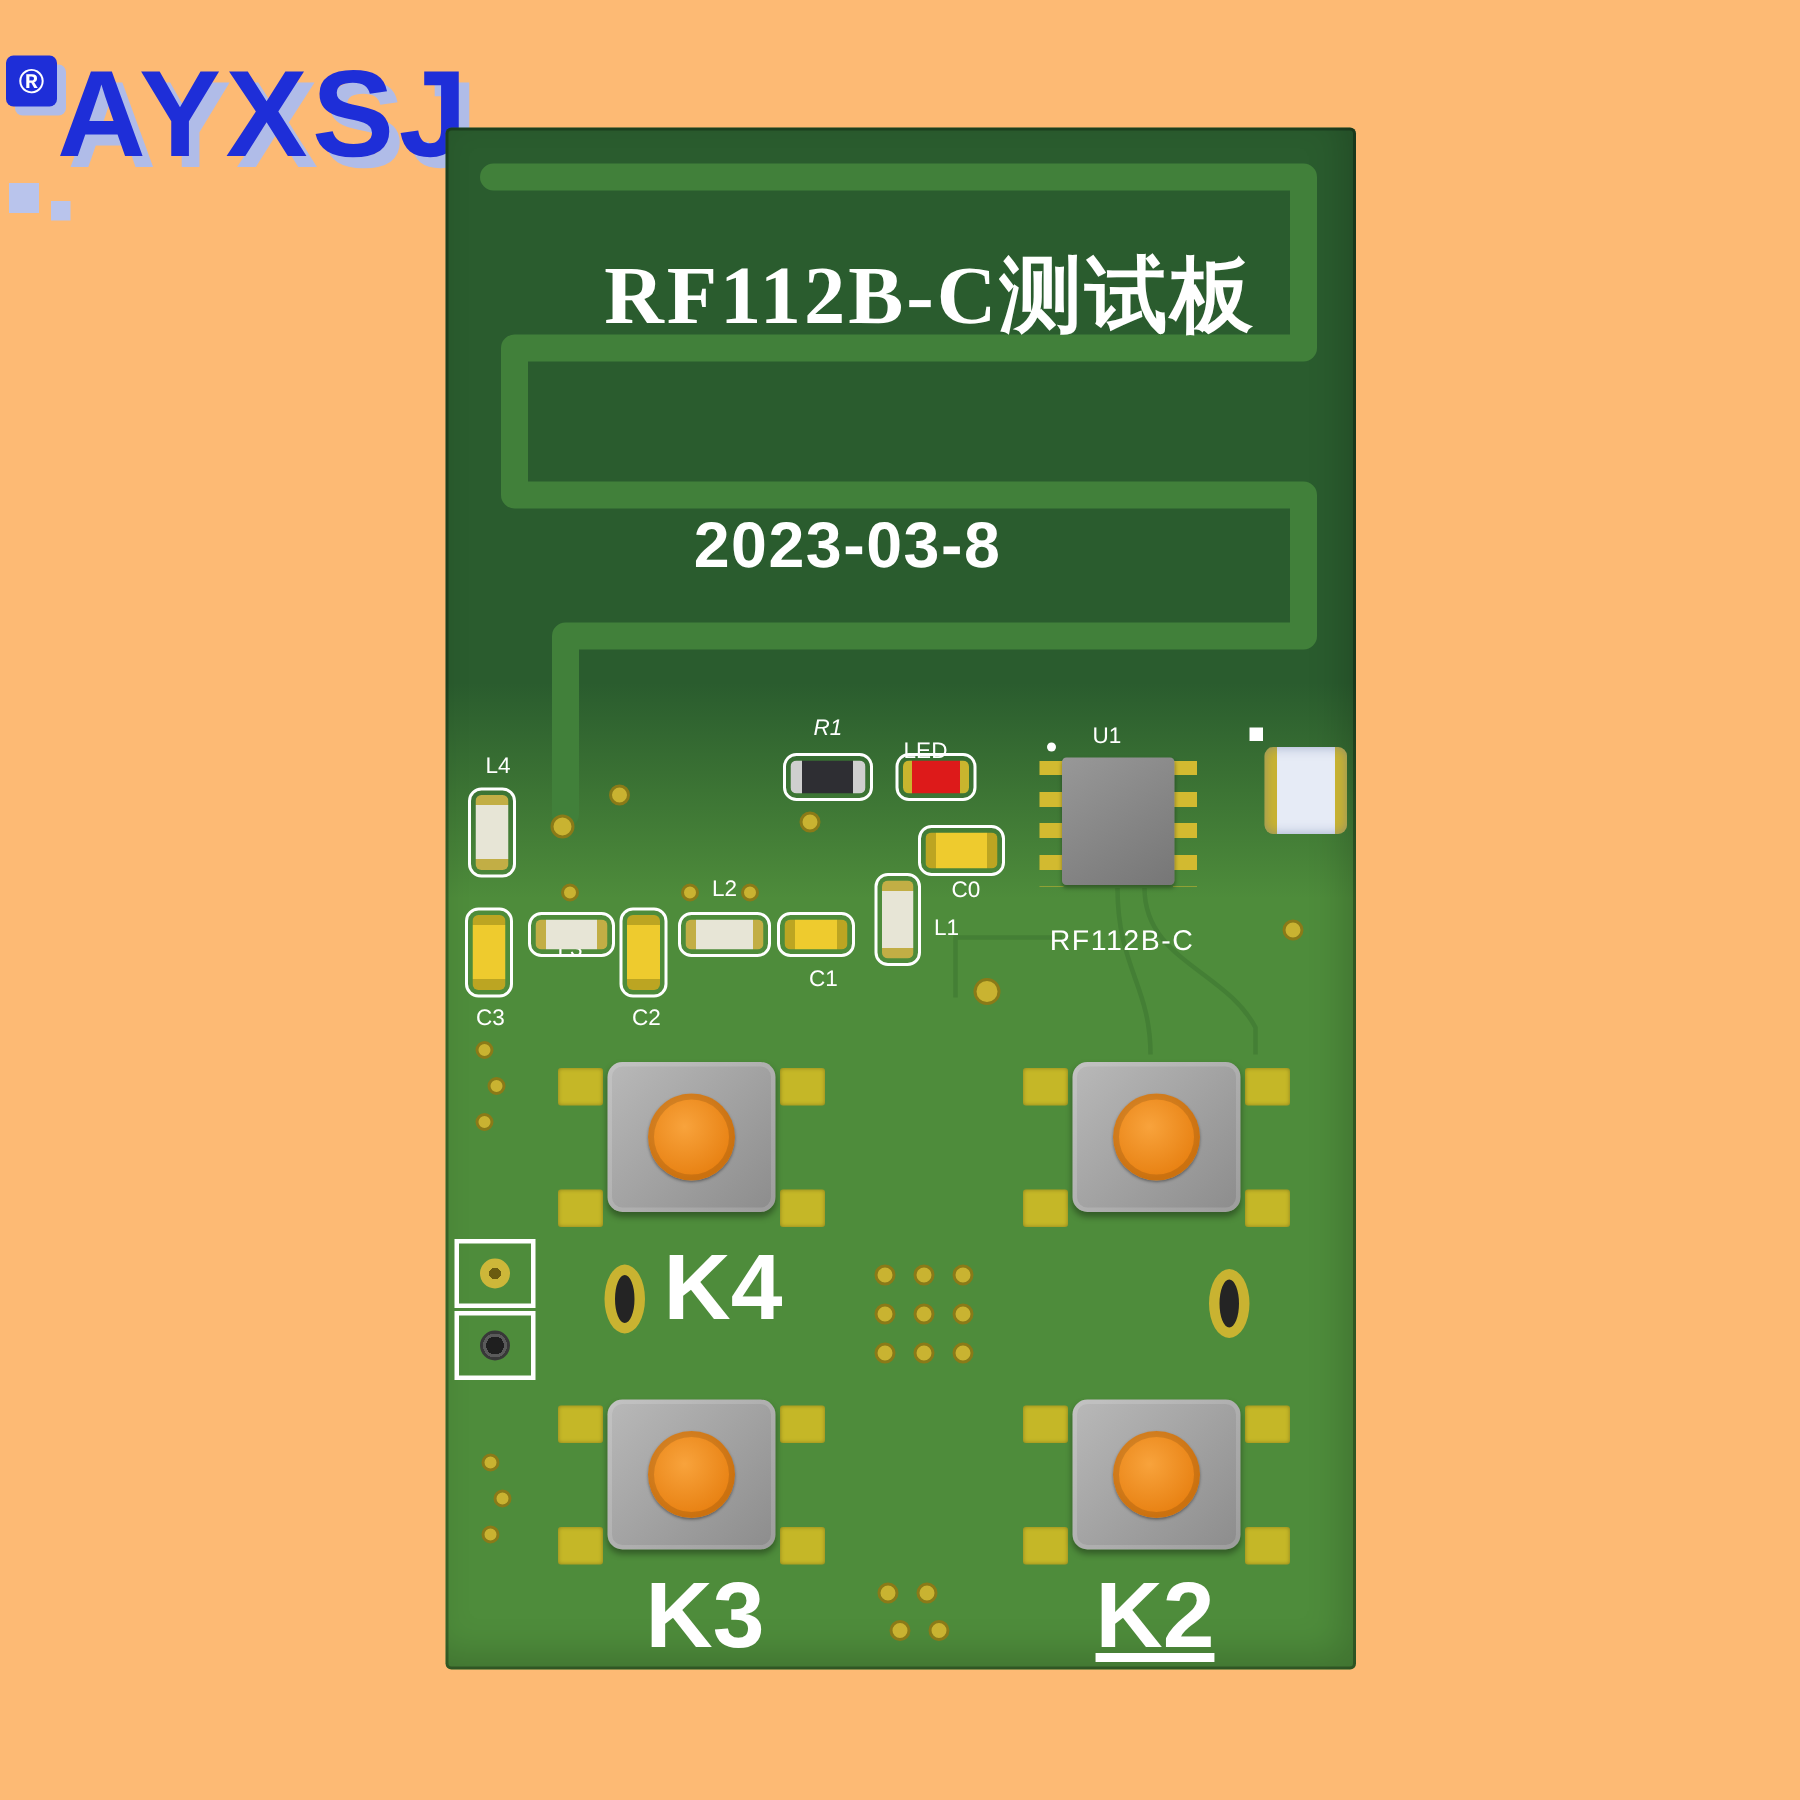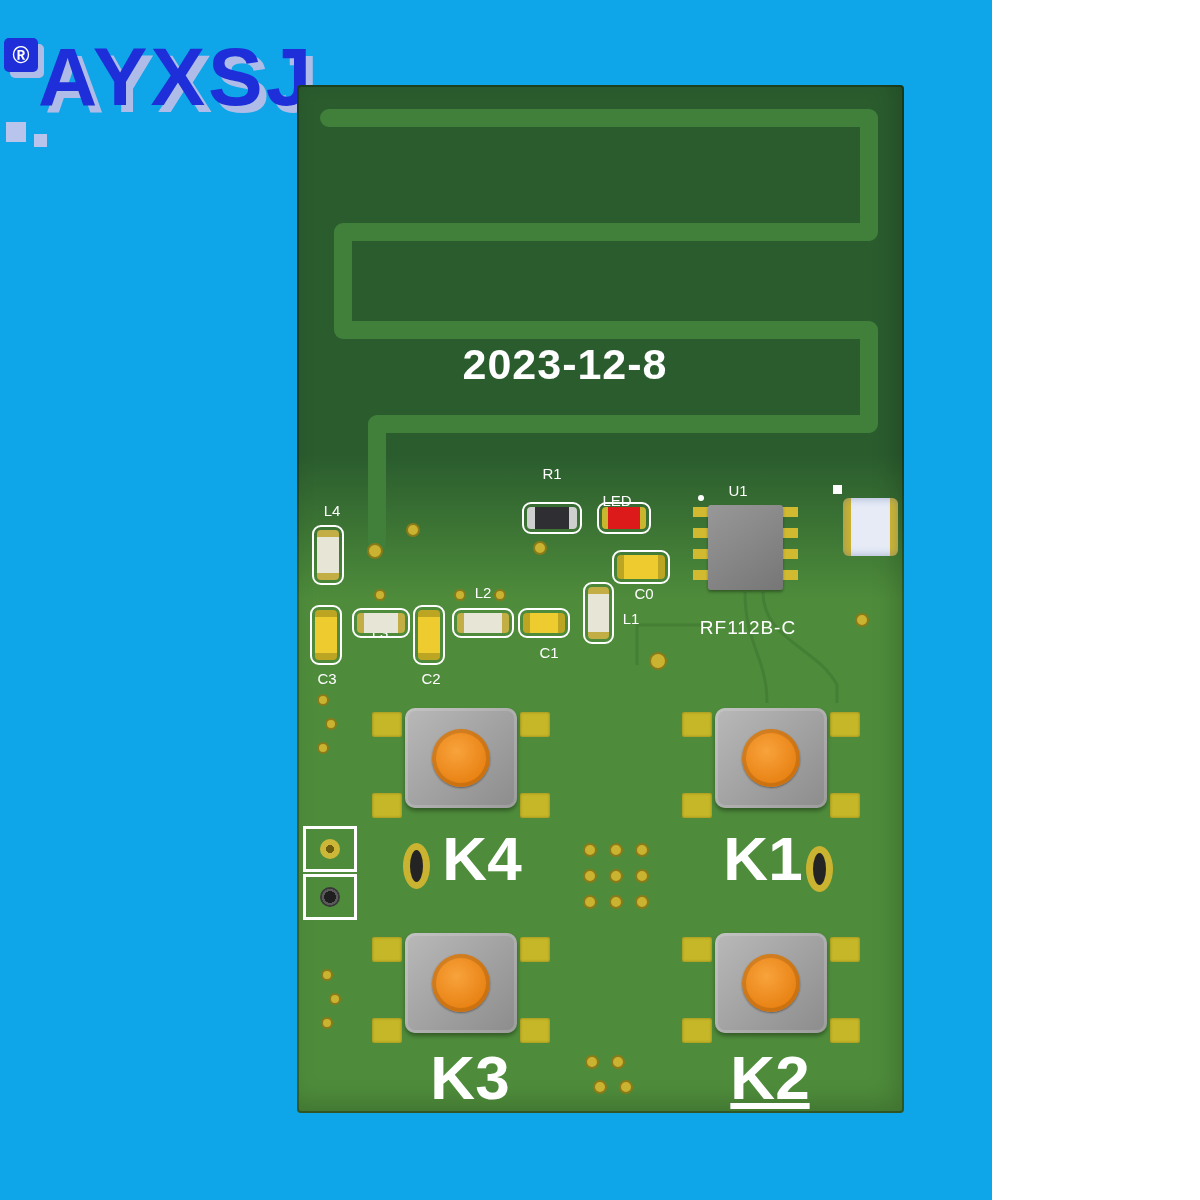--- a/index.html
+++ b/index.html
@@ -1,16 +1,16 @@
 <!DOCTYPE html>
 <html><head>
 <meta charset="utf-8">
 <style>
   html,body{margin:0;padding:0;background:#fff;}
-  .stage{position:relative;width:992px;height:1200px;background:#0ea5e9;overflow:hidden;
+  .stage{position:relative;width:1200px;height:1200px;background:#fdba74;overflow:hidden;
          font-family:"Liberation Sans",sans-serif;}
 
   
   .logo{position:absolute;left:4px;top:30px;white-space:nowrap;}
   .logo .reg{display:inline-block;vertical-align:42px;background:#1e2ed8;color:#fff;
              width:34px;height:34px;line-height:34px;text-align:center;font-size:23px;
              border-radius:5px;font-weight:bold;box-shadow:6px 6px 0 #b0bce8;}
   .logo .brand{font-size:82px;font-weight:bold;color:#1e2ed8;letter-spacing:3px;
                text-shadow:7px 7px 0 #b0bce8;}
   .logo-bit{position:absolute;background:#b9c4ec;}
@@ -114,23 +114,24 @@
         <circle cx="293" cy="817" r="6"></circle>
           <circle cx="319" cy="817" r="6"></circle>
           <circle cx="345" cy="817" r="6"></circle>
         <circle cx="295" cy="977" r="6"></circle>
           <circle cx="321" cy="977" r="6"></circle>
         <circle cx="303" cy="1002" r="6"></circle>
           <circle cx="329" cy="1002" r="6"></circle>
       </g>
     </svg>
 
-    <div class="silk date">2023-12-8</div>
-
-    <div class="ref" style="left:225px;top:380px;">R1</div>
+    <div class="silk title">RF112B-C测试板</div>
+    <div class="silk date">2023-03-8</div>
+
+    <div class="ref" style="left:225px;top:392px;font-style:italic;">R1</div>
     <div class="ref" style="left:290px;top:391px;margin-top:16px;">LED</div>
     <div class="ref" style="left:411px;top:397px;">U1</div>
     <div class="ref" style="left:317px;top:500px;">C0</div>
     <div class="ref" style="left:5px;top:417px;">L4</div>
     <div class="ref" style="left:0px;top:585px;">C3</div>
     <div class="ref" style="left:53px;top:499px;margin-top:40px;">L3</div>
     <div class="ref" style="left:104px;top:585px;">C2</div>
     <div class="ref" style="left:156px;top:499px;">L2</div>
     <div class="ref" style="left:222px;top:559px;">C1</div>
     <div class="ref" style="left:304px;top:525px;">L1</div>
@@ -178,21 +179,20 @@
       <div class="actuator"></div>
     </div>
     <div class="switch" style="left:108px;top:848px;">
       <div class="actuator"></div>
     </div>
     <div class="switch" style="left:418px;top:848px;">
       <div class="actuator"></div>
     </div>
 
     <div class="klabel" style="left:115px;top:738px;">K4</div>
-    <div class="klabel" style="left:396px;top:738px;">K1</div>
     <div class="klabel" style="left:103px;top:957px;">K3</div>
     <div class="klabel" style="left:403px;top:957px;text-decoration:underline;">K2</div>
 
     <div class="wbox" style="left:6px;top:741px;">
       <div class="via-big"></div>
     </div>
     <div class="wbox" style="left:6px;top:789px;">
       <div class="hole"></div>
     </div>
     <div class="oval" style="left:106px;top:758px;"></div>

